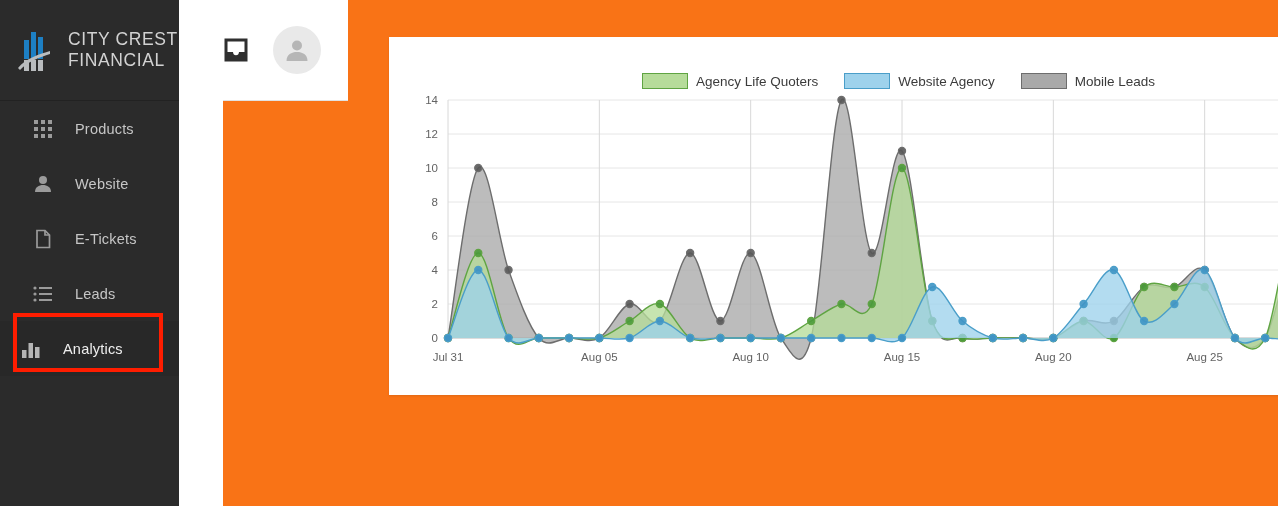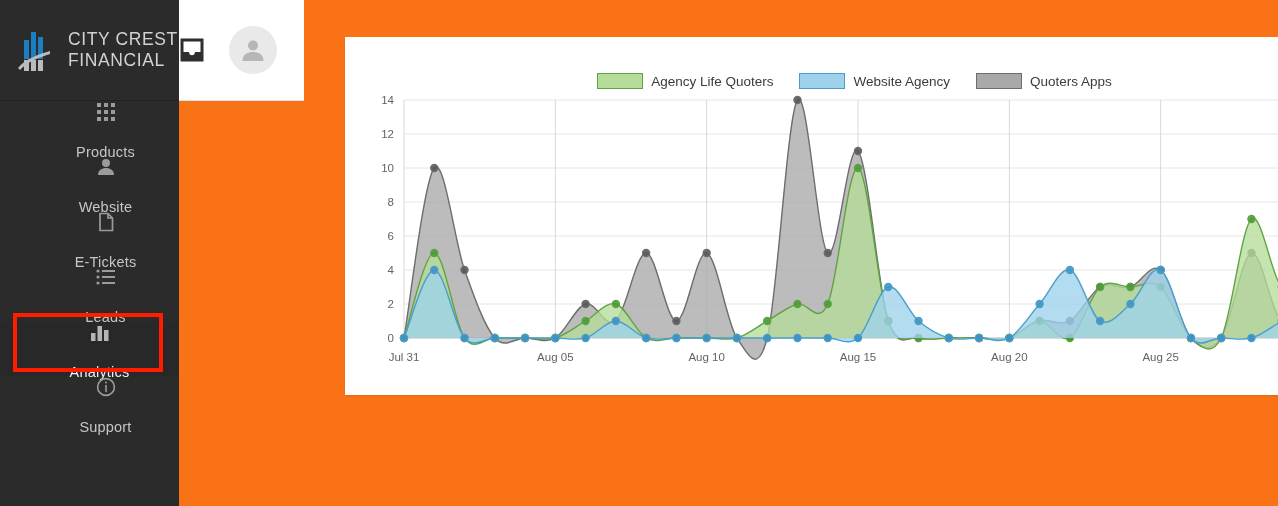--- a/index.html
+++ b/index.html
@@ -1,41 +1,41 @@
 <!DOCTYPE html>
 <html><head>
 <meta charset="utf-8">
 <style>
   * { box-sizing: border-box; margin: 0; padding: 0; }
   html, body {
     width: 1278px; height: 506px;
     font-family: "Liberation Sans", sans-serif;
     background: #ffffff; overflow: hidden;
   }
-  .app { display: flex; width: 1278px; height: 413px; }
+  .app { display: flex; width: 1278px; height: 413px; gap: 44px; }
 
   
   .sidebar {
     width: 179px; min-width: 179px; height: 506px;
     background: #2b2b2b; position: relative;
   }
   .brand {
     height: 101px; display: flex; align-items: center;
     padding-left: 14px; gap: 10px;
     border-bottom: 1px solid #222;
   }
   .brand-logo { width: 44px; height: 52px; flex: 0 0 44px; }
   .brand-text {
     color: #d2d2d2; font-size: 17.5px; line-height: 21px;
     letter-spacing: .6px; font-weight: 400;
   }
   .nav { padding-top: 0px; }
   .nav-item {
     display: flex; align-items: center; height: 55px;
-    padding-left: 32px; gap: 21px; cursor: pointer; flex-direction: column;
+    padding-left: 32px; gap: 21px; cursor: pointer;
   }
   .nav-item .nav-ico {
     width: 22px; height: 22px; flex: 0 0 22px;
     display: flex; align-items: center; justify-content: center;
   }
   .nav-item .nav-label {
     color: #c6c6c6; font-size: 14.5px; letter-spacing: .2px;
   }
   .nav-item.active { background: #282828; padding-left: 20px; }
   .nav-item.active .nav-label { color: #efefef; }
@@ -165,30 +165,20 @@
         <span class="nav-ico">
           <svg width="20" height="20" viewBox="0 0 20 20" fill="#b5b5b5">
             <rect x="1" y="11" width="4.5" height="8"></rect>
             <rect x="7.5" y="4" width="4.5" height="15"></rect>
             <rect x="14" y="8" width="4.5" height="11"></rect>
           </svg>
         </span>
         <span class="nav-label">Analytics</span>
       </div>
 
-      <div class="nav-item">
-        <span class="nav-ico">
-          <svg width="20" height="20" viewBox="0 0 20 20" fill="none" stroke="#9b9b9b" stroke-width="1.6">
-            <circle cx="10" cy="10" r="8.4"></circle>
-            <path d="M10 8.5 V14.5" stroke-linecap="round"></path>
-            <circle cx="10" cy="5.6" r="1" fill="#9b9b9b" stroke="none"></circle>
-          </svg>
-        </span>
-        <span class="nav-label">Support</span>
-      </div>
 
     </nav>
 
     <div class="highlight-box"></div>
   </aside>
 
   <section class="main">
 
     <header class="topbar">
       <span class="inbox-btn">
@@ -211,21 +201,21 @@
           <div class="legend-item">
             <span class="legend-swatch" style="background:#b6dc9a;border-color:#5fa442;"></span>
             <span class="legend-label">Agency Life Quoters</span>
           </div>
           <div class="legend-item">
             <span class="legend-swatch" style="background:#9ed2ec;border-color:#4a9ec9;"></span>
             <span class="legend-label">Website Agency</span>
           </div>
           <div class="legend-item">
             <span class="legend-swatch" style="background:#a9a9a9;border-color:#6d6d6d;"></span>
-            <span class="legend-label">Quoters Apps</span>
+            <span class="legend-label">Mobile Leads</span>
           </div>
         </div>
 
         <div class="chart-wrap">
           <svg class="chart" id="chart-svg" width="1019" height="358" viewBox="0 0 1019 358">
               <line x1="59" y1="301" x2="967" y2="301" stroke="#b9b9b9" stroke-width="1"></line>
               <text x="49" y="305" text-anchor="end" class="ytick">0</text>
               <line x1="59" y1="267" x2="967" y2="267" stroke="#e6e6e6" stroke-width="1"></line>
               <text x="49" y="271" text-anchor="end" class="ytick">2</text>
               <line x1="59" y1="233" x2="967" y2="233" stroke="#e6e6e6" stroke-width="1"></line>

